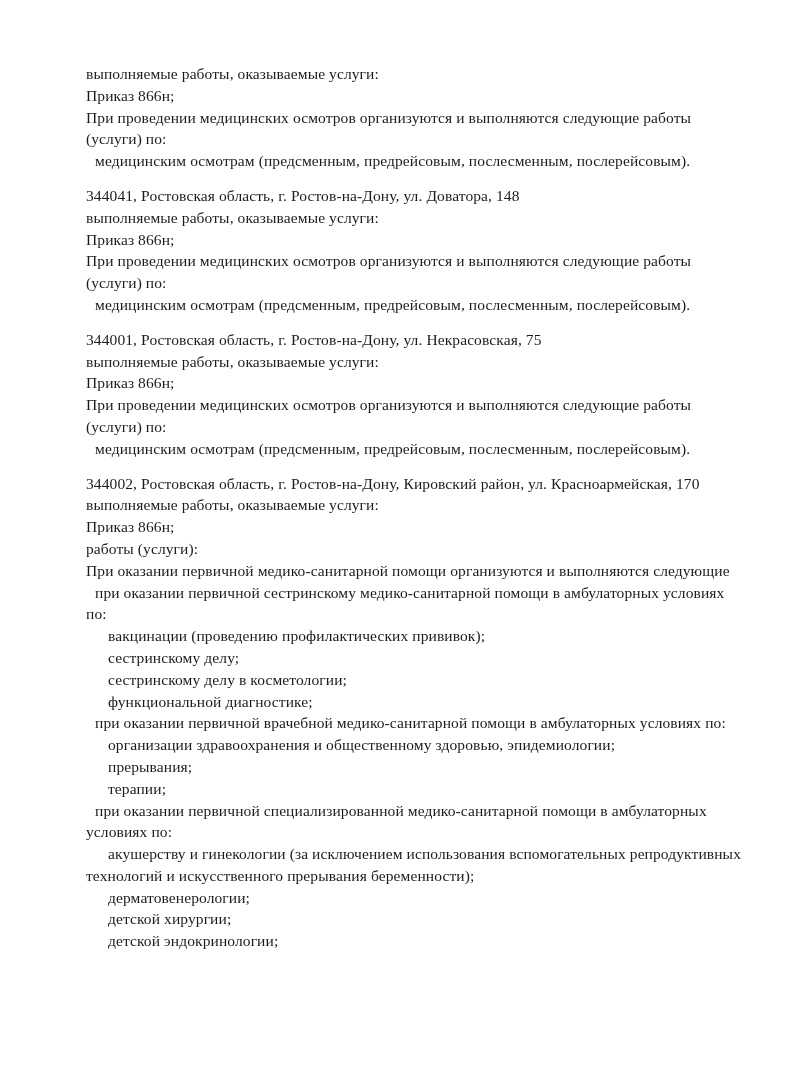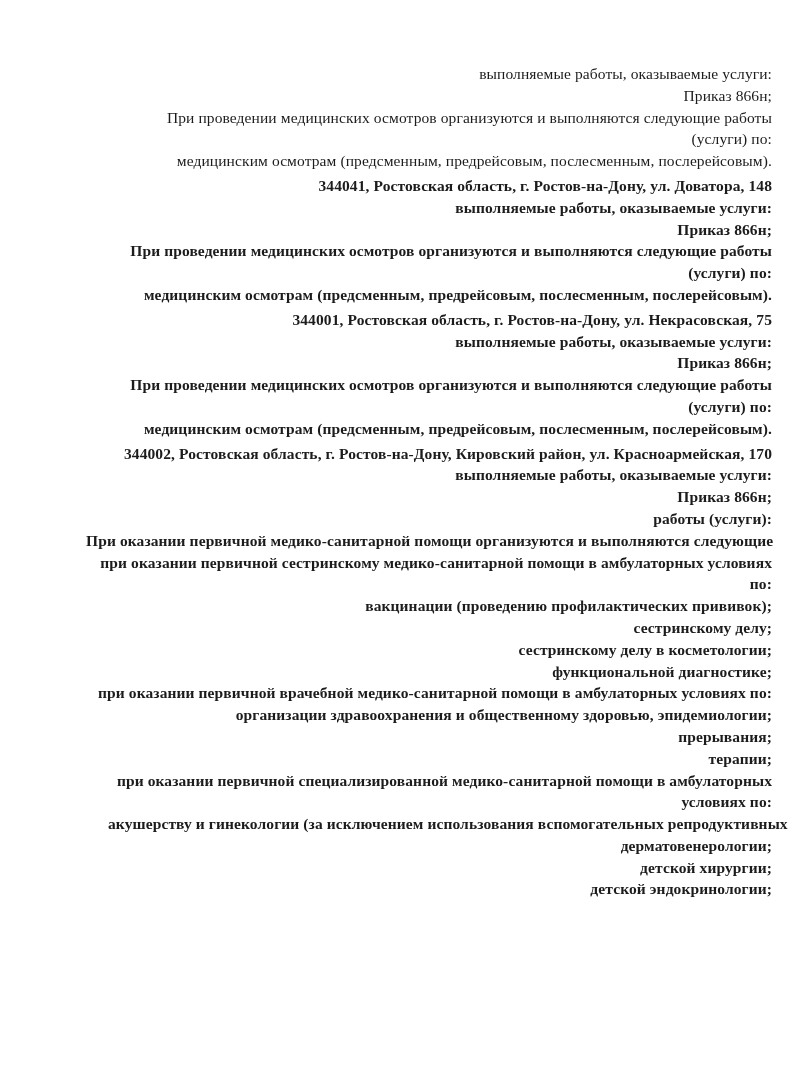--- a/index.html
+++ b/index.html
@@ -10,33 +10,32 @@
   .page {
     position: relative;
     width: 812px;
     height: 1080px;
     background: #ffffff;
     overflow: hidden;
     font-family: "Liberation Serif", "DejaVu Serif", serif;
   }
   .content {
     padding: 63px 40px 0 86px;
-    text-align: right;
   }
   .line {
     font-size: 15.5px;
     line-height: 21.8px;
     white-space: nowrap;
     letter-spacing: 0.1px;
     color: #1c1c1c;
   }
   .indent-0 { padding-left: 0; }
   .indent-1 { padding-left: 9px; }
   .indent-2 { padding-left: 22px; }
-  .block + .block { margin-top: 3px; font-weight: bold; }
+  .block + .block { margin-top: 13px; }
 </style>
 </head>
 <body>
 
 <div class="page">
   <div class="content" style="color: rgb(28, 28, 28);">
       <div class="block">
         <div class="line indent-0">выполняемые работы, оказываемые услуги:</div>
         <div class="line indent-0">Приказ 866н;</div>
         <div class="line indent-0">При проведении медицинских осмотров организуются и выполняются следующие работы</div>
@@ -71,18 +70,19 @@
         <div class="line indent-2">сестринскому делу;</div>
         <div class="line indent-2">сестринскому делу в косметологии;</div>
         <div class="line indent-2">функциональной диагностике;</div>
         <div class="line indent-1">при оказании первичной врачебной медико-санитарной помощи в амбулаторных условиях по:</div>
         <div class="line indent-2">организации здравоохранения и общественному здоровью, эпидемиологии;</div>
         <div class="line indent-2">прерывания;</div>
         <div class="line indent-2">терапии;</div>
         <div class="line indent-1">при оказании первичной специализированной медико-санитарной помощи в амбулаторных</div>
         <div class="line indent-0">условиях по:</div>
         <div class="line indent-2">акушерству и гинекологии (за исключением использования вспомогательных репродуктивных</div>
+        <div class="line indent-0">технологий и искусственного прерывания беременности);</div>
         <div class="line indent-2">дерматовенерологии;</div>
         <div class="line indent-2">детской хирургии;</div>
         <div class="line indent-2">детской эндокринологии;</div>
       </div>
     </div>
 </div>
 
 </body></html>

